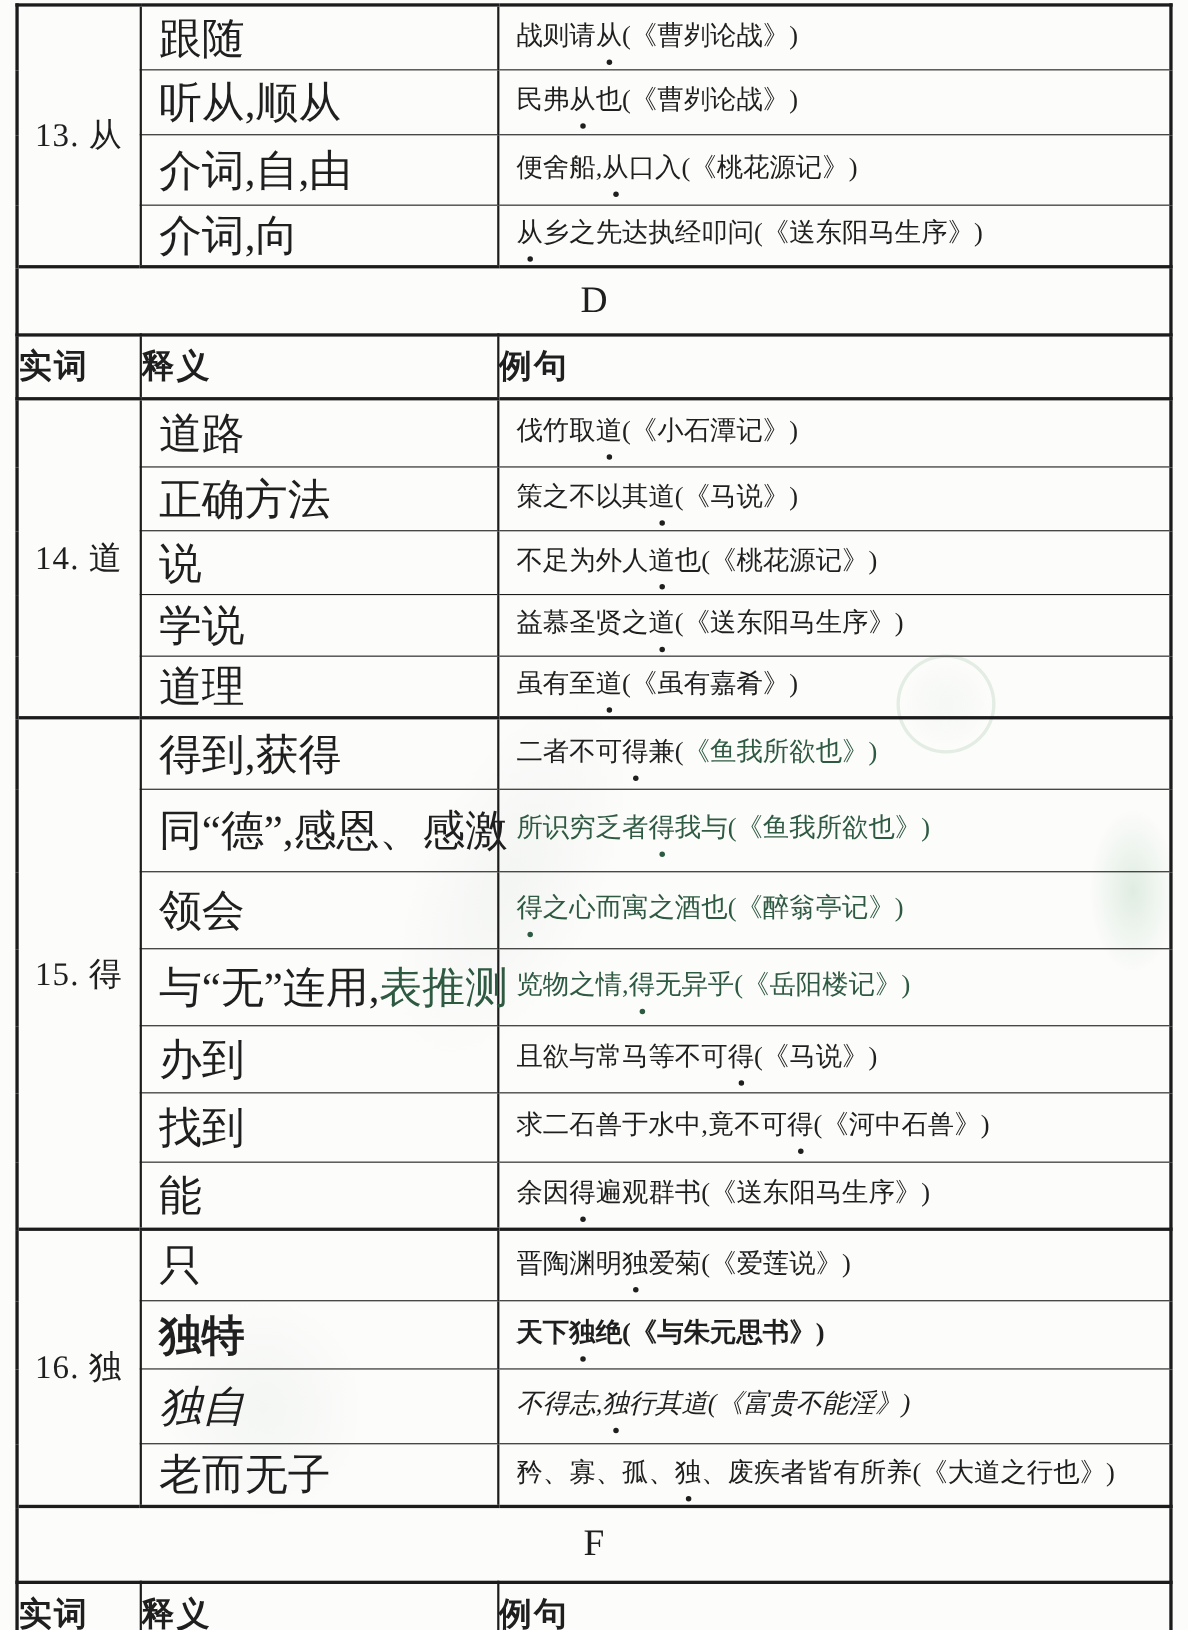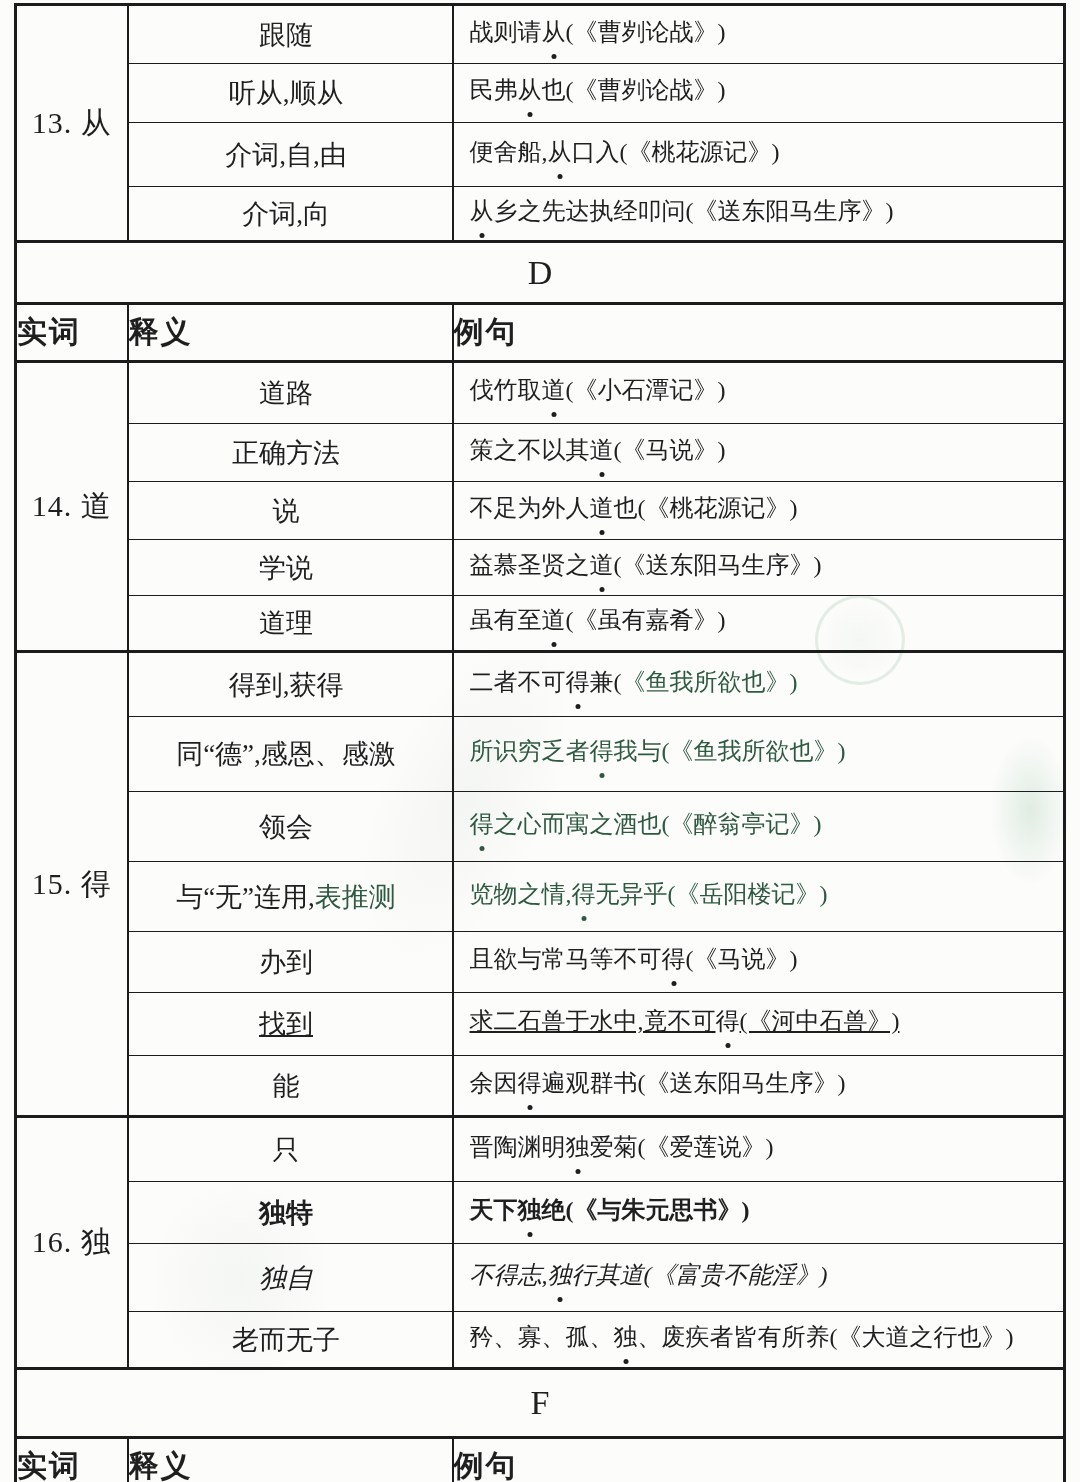--- a/index.html
+++ b/index.html
@@ -61,25 +61,24 @@
   tr.sep-thick > td, tr.sep-thick > th { border-top: 3px solid var(--border); }
   tr.sep-bottom-thick > td, tr.sep-bottom-thick > th { border-bottom: 3px solid var(--border); }
   td.word-cell {
     text-align: center;
     font-size: 30px;
     border-left: 3px solid var(--border);
     border-right: 2px solid var(--border);
     letter-spacing: 1px;
   }
   td.meaning-cell {
-    font-size: 27px;
+    font-size: 39px;
     padding: 0 24px 0 16px;
     border-right: 2px solid var(--border);
     white-space: nowrap;
-    text-align: center;
   }
   td.example-cell {
     font-size: 24px;
     padding: 6px 6px 12px 16px;
     border-right: 3px solid var(--border);
     white-space: nowrap;
   }
   td.letter-cell {
     text-align: center;
     font-size: 34px;
@@ -184,21 +183,21 @@
           <td class="example-cell"><span class="g em">得</span><span class="g ">之心而寓之酒也(《醉翁亭记》)</span></td>
         </tr>
         <tr style="height: 70px;">
           <td class="meaning-cell"><span class="">与“无”连用,</span><span class="g ">表推测</span></td>
           <td class="example-cell"><span class="g ">览物之情,</span><span class="g em">得</span><span class="g ">无异乎(《岳阳楼记》)</span></td>
         </tr>
         <tr style="height: 61px;">
           <td class="meaning-cell"><span class="">办到</span></td>
           <td class="example-cell"><span class="">且欲与常马等不可</span><span class="em">得</span><span class="">(《马说》)</span></td>
         </tr>
-        <tr style="height: 63px; text-decoration: underline;">
+        <tr style="height: 63px;">
           <td class="meaning-cell"><span class="">找到</span></td>
           <td class="example-cell"><span class="">求二石兽于水中,竟不可</span><span class="em">得</span><span class="">(《河中石兽》)</span></td>
         </tr>
         <tr class=" sep-bottom-thick" style="height: 61px;">
           <td class="meaning-cell"><span class="">能</span></td>
           <td class="example-cell"><span class="">余因</span><span class="em">得</span><span class="">遍观群书(《送东阳马生序》)</span></td>
         </tr>
         <tr class="sep-thick" style="height: 65px;">
           <td rowspan="4" class="word-cell">16. 独</td>
           <td class="meaning-cell"><span class="">只</span></td>

